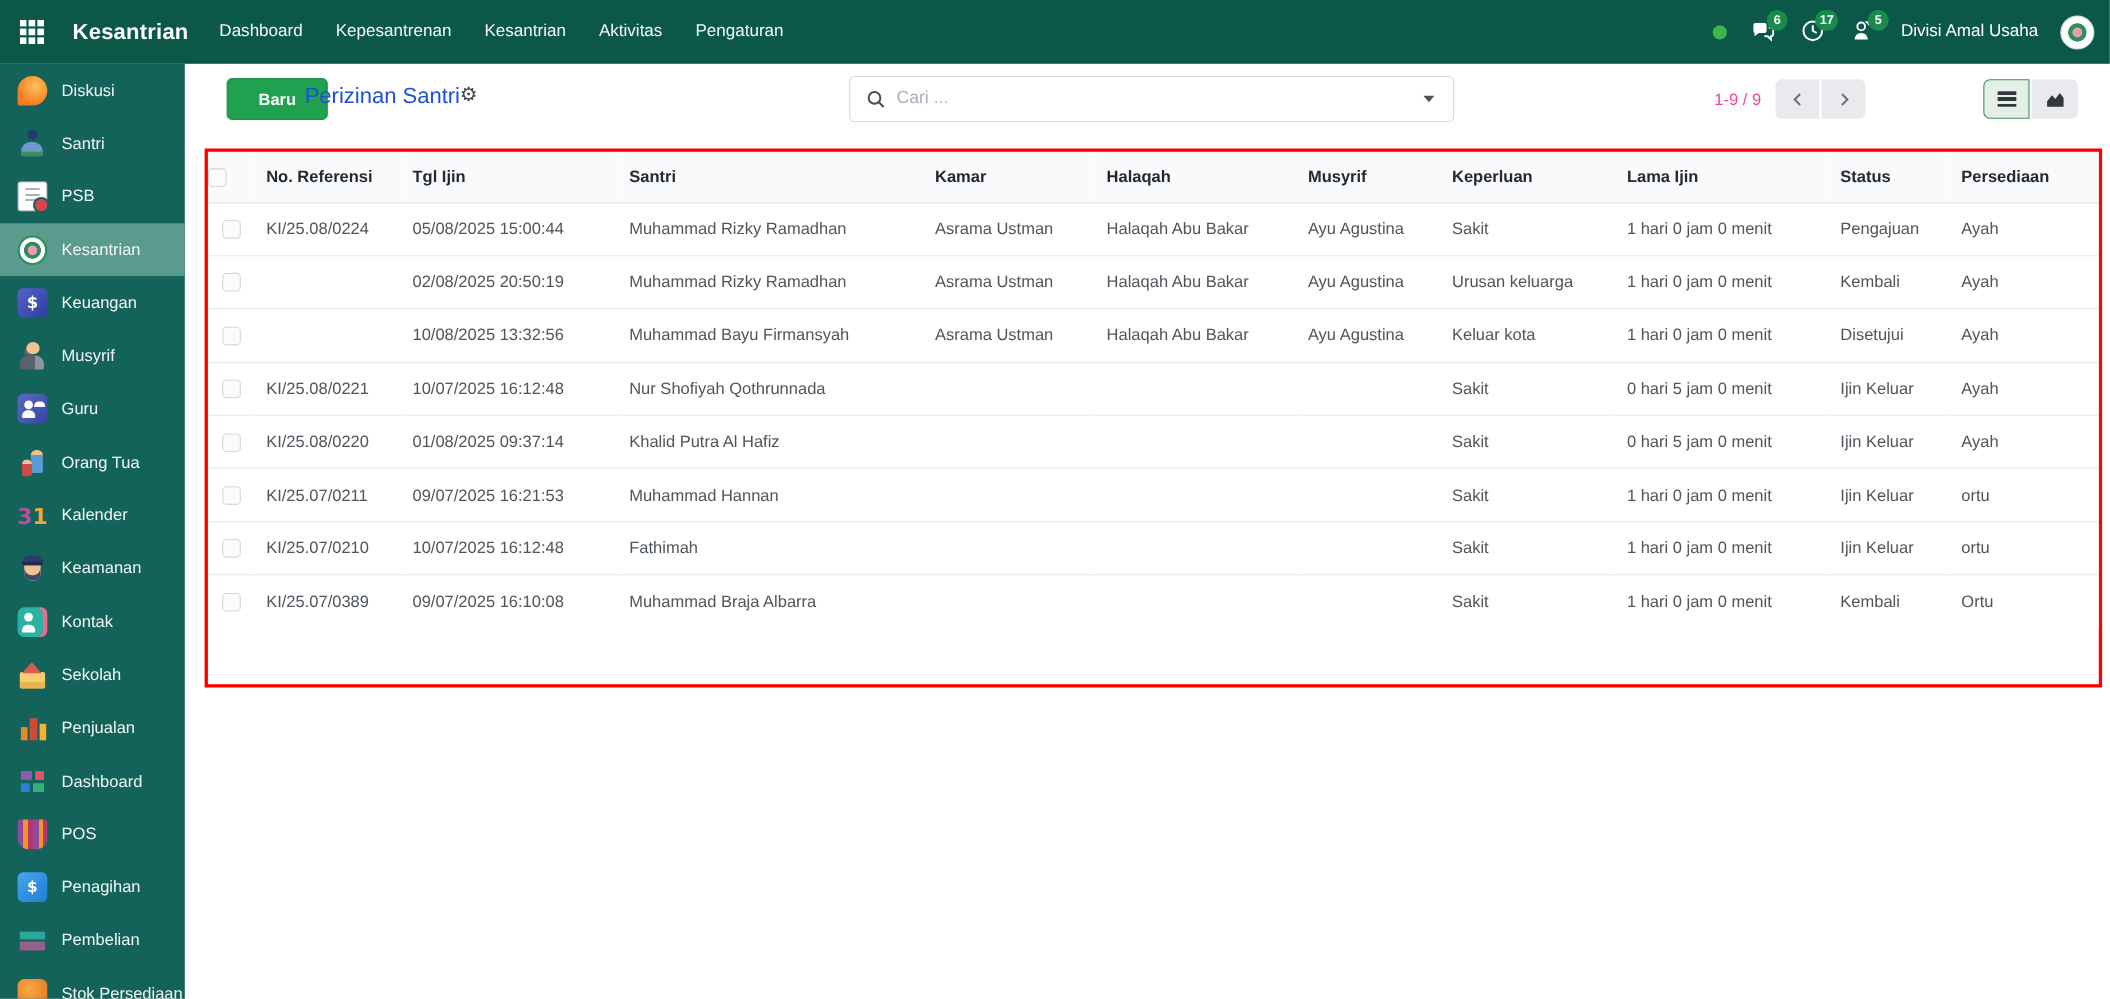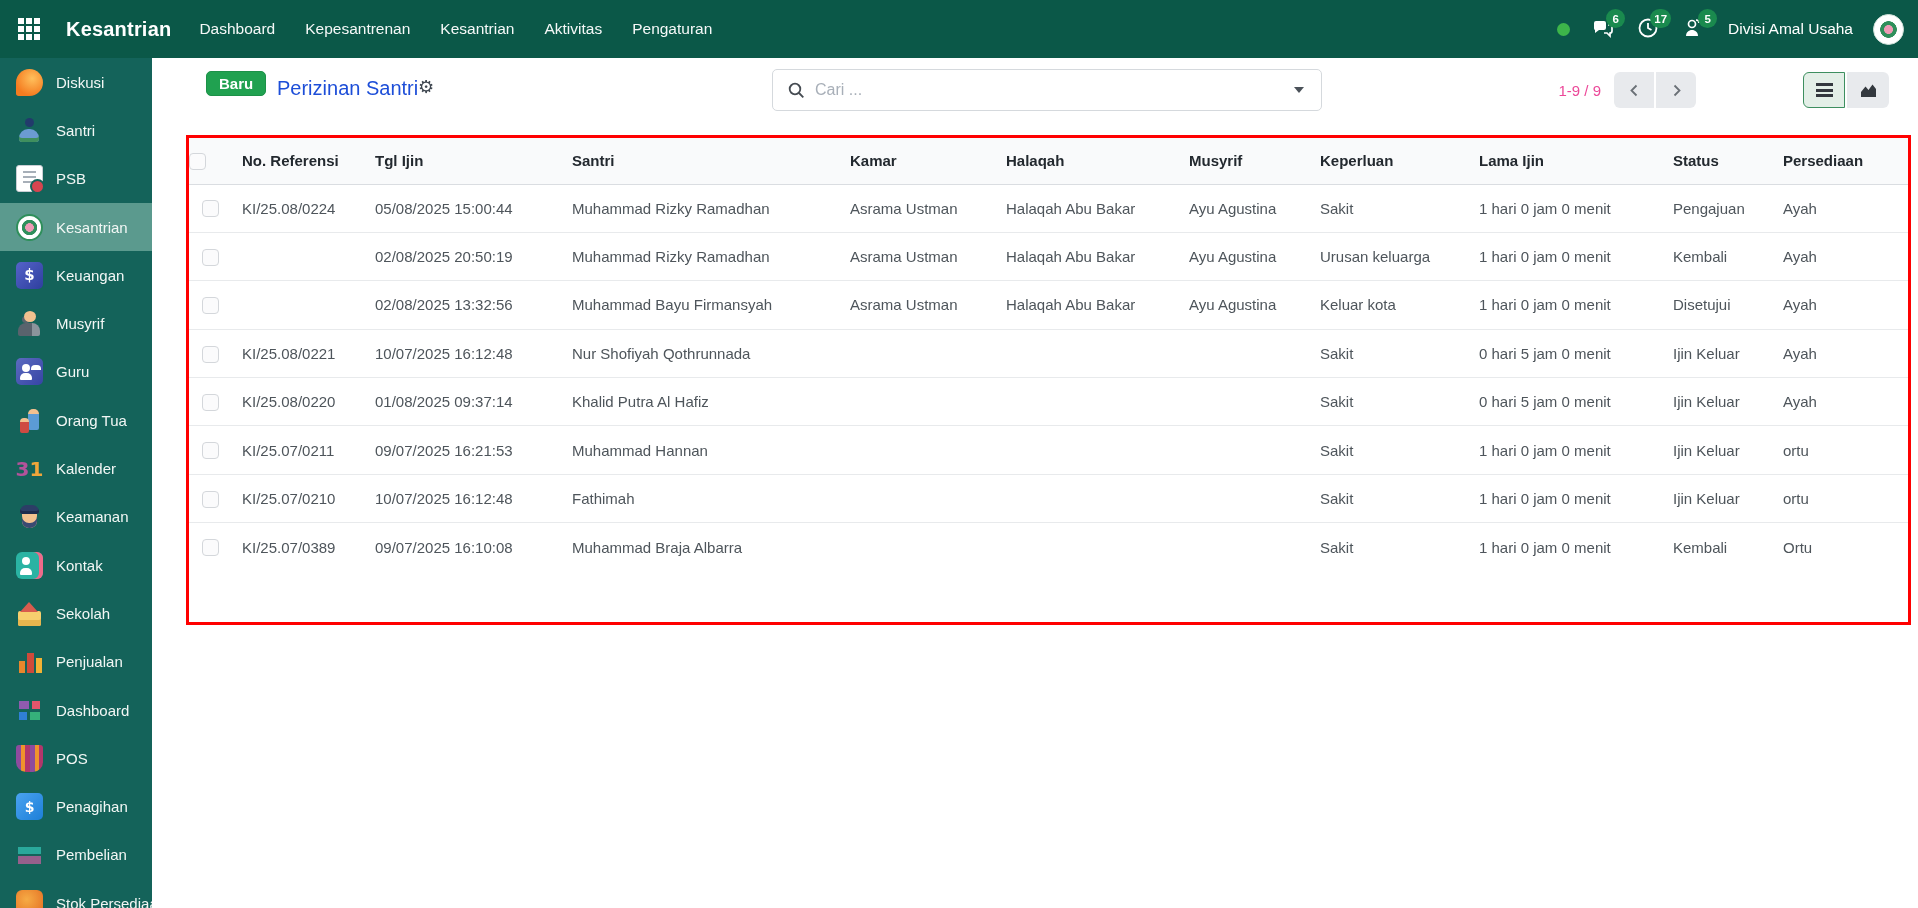--- a/index.html
+++ b/index.html
@@ -21,21 +21,21 @@
   .badge { position:absolute; top:-7px; right:-9px; min-width:19px; height:19px;
     padding:0 4px; border-radius:10px; background:#1a8a4e; color:#fff; font-size:11.5px;
     font-weight:700; display:flex; align-items:center; justify-content:center; }
   .company { font-size:15.5px; cursor:pointer; }
   .avatar { width:31px; height:31px; border-radius:50%; background:#fff; border:1px solid #cfe0d8;
     position:relative; cursor:pointer; }
   .avatar::before { content:""; position:absolute; inset:4px; border-radius:50%;
     background:radial-gradient(circle,#ef9ab5 0 28%,#2f8f5b 32% 54%,#fff 58%); }
 
   
-  .sidebar { position:absolute; left:0; top:58px; width:152px; height:850px;
+  .sidebar { position:absolute; left:0; top:58px; width:168px; height:850px;
     background:#14635a; overflow:hidden; }
   .side-item { height:48.3px; display:flex; align-items:center; gap:13px;
     padding-left:16px; cursor:pointer; }
   .side-item.active { background:#5b9a8e; }
   .side-item .label { color:#f2f7f5; font-size:15px; white-space:nowrap; }
 
   .appicon { width:27px; height:27px; border-radius:5px; position:relative; flex:none;
     display:flex; align-items:center; justify-content:center; color:#fff;
     font:700 15px "DejaVu Sans",sans-serif; }
   .ic-diskusi { background:radial-gradient(circle at 60% 35%,#ffc05c,#f47c20 72%); border-radius:50% 50% 50% 10%; }
@@ -93,21 +93,21 @@
   .ic-penagihan { background:linear-gradient(135deg,#4aa3f0,#1d7fd8); }
   .ic-penagihan::before { content:"$"; font-size:14px; }
   .ic-pembelian { background:
     linear-gradient(#2aa89b,#2aa89b) 2px 6px/23px 7px no-repeat,
     linear-gradient(#96608c,#96608c) 2px 15px/23px 8px no-repeat; }
   .ic-stok { background:radial-gradient(circle at 40% 35%,#f6ab45,#e2691f); border-radius:6px; }
 
   
   .content { position:absolute; left:182px; top:58px; width:1736px; height:850px; background:#fff; }
   .control-panel { position:absolute; left:0; top:0; width:100%; height:73px; background:#fff; }
-  .new-btn { position:absolute; left:24px; top:13px; height:25px; padding:0 12px;
+  .new-btn { position:absolute; left:24px; top:13px; height:38px; padding:0 28px;
     background:#20a150; border:1px solid #1c9148; color:#fff; font-size:15px; font-weight:700;
     border-radius:5px; cursor:pointer; font-family:inherit; }
   .page-title { position:absolute; left:95px; top:19px; font-size:20px; color:#1d4ed8; font-weight:400; }
   .gear { position:absolute; left:236px; top:18px; font-size:18px; color:#3f4750; cursor:pointer;
     font-family:"DejaVu Sans",sans-serif; }
   .search-bar { position:absolute; left:590px; top:11px; width:550px; height:42px; background:#fff;
     border:1px solid #d5d9dd; border-radius:5px; display:flex; align-items:center; }
   .search-bar .mag { margin:0 10px 0 14px; display:flex; }
   .search-bar input { flex:1; border:none; outline:none; font-size:16px; color:#b91c1c;
     font-family:inherit; background:transparent; }
@@ -399,21 +399,21 @@
             <td>Ayu Agustina</td>
             <td>Urusan keluarga</td>
             <td>1 hari 0 jam 0 menit</td>
             <td>Kembali</td>
             <td>Ayah</td>
           </tr>
 
           <tr>
             <td class="cb-cell"><span class="cbx"></span></td>
             <td></td>
-            <td>02/08/2025 13:32:56</td>
+            <td>10/08/2025 13:32:56</td>
             <td>Muhammad Bayu Firmansyah</td>
             <td>Asrama Ustman</td>
             <td>Halaqah Abu Bakar</td>
             <td>Ayu Agustina</td>
             <td>Keluar kota</td>
             <td>1 hari 0 jam 0 menit</td>
             <td>Disetujui</td>
             <td>Ayah</td>
           </tr>
 

